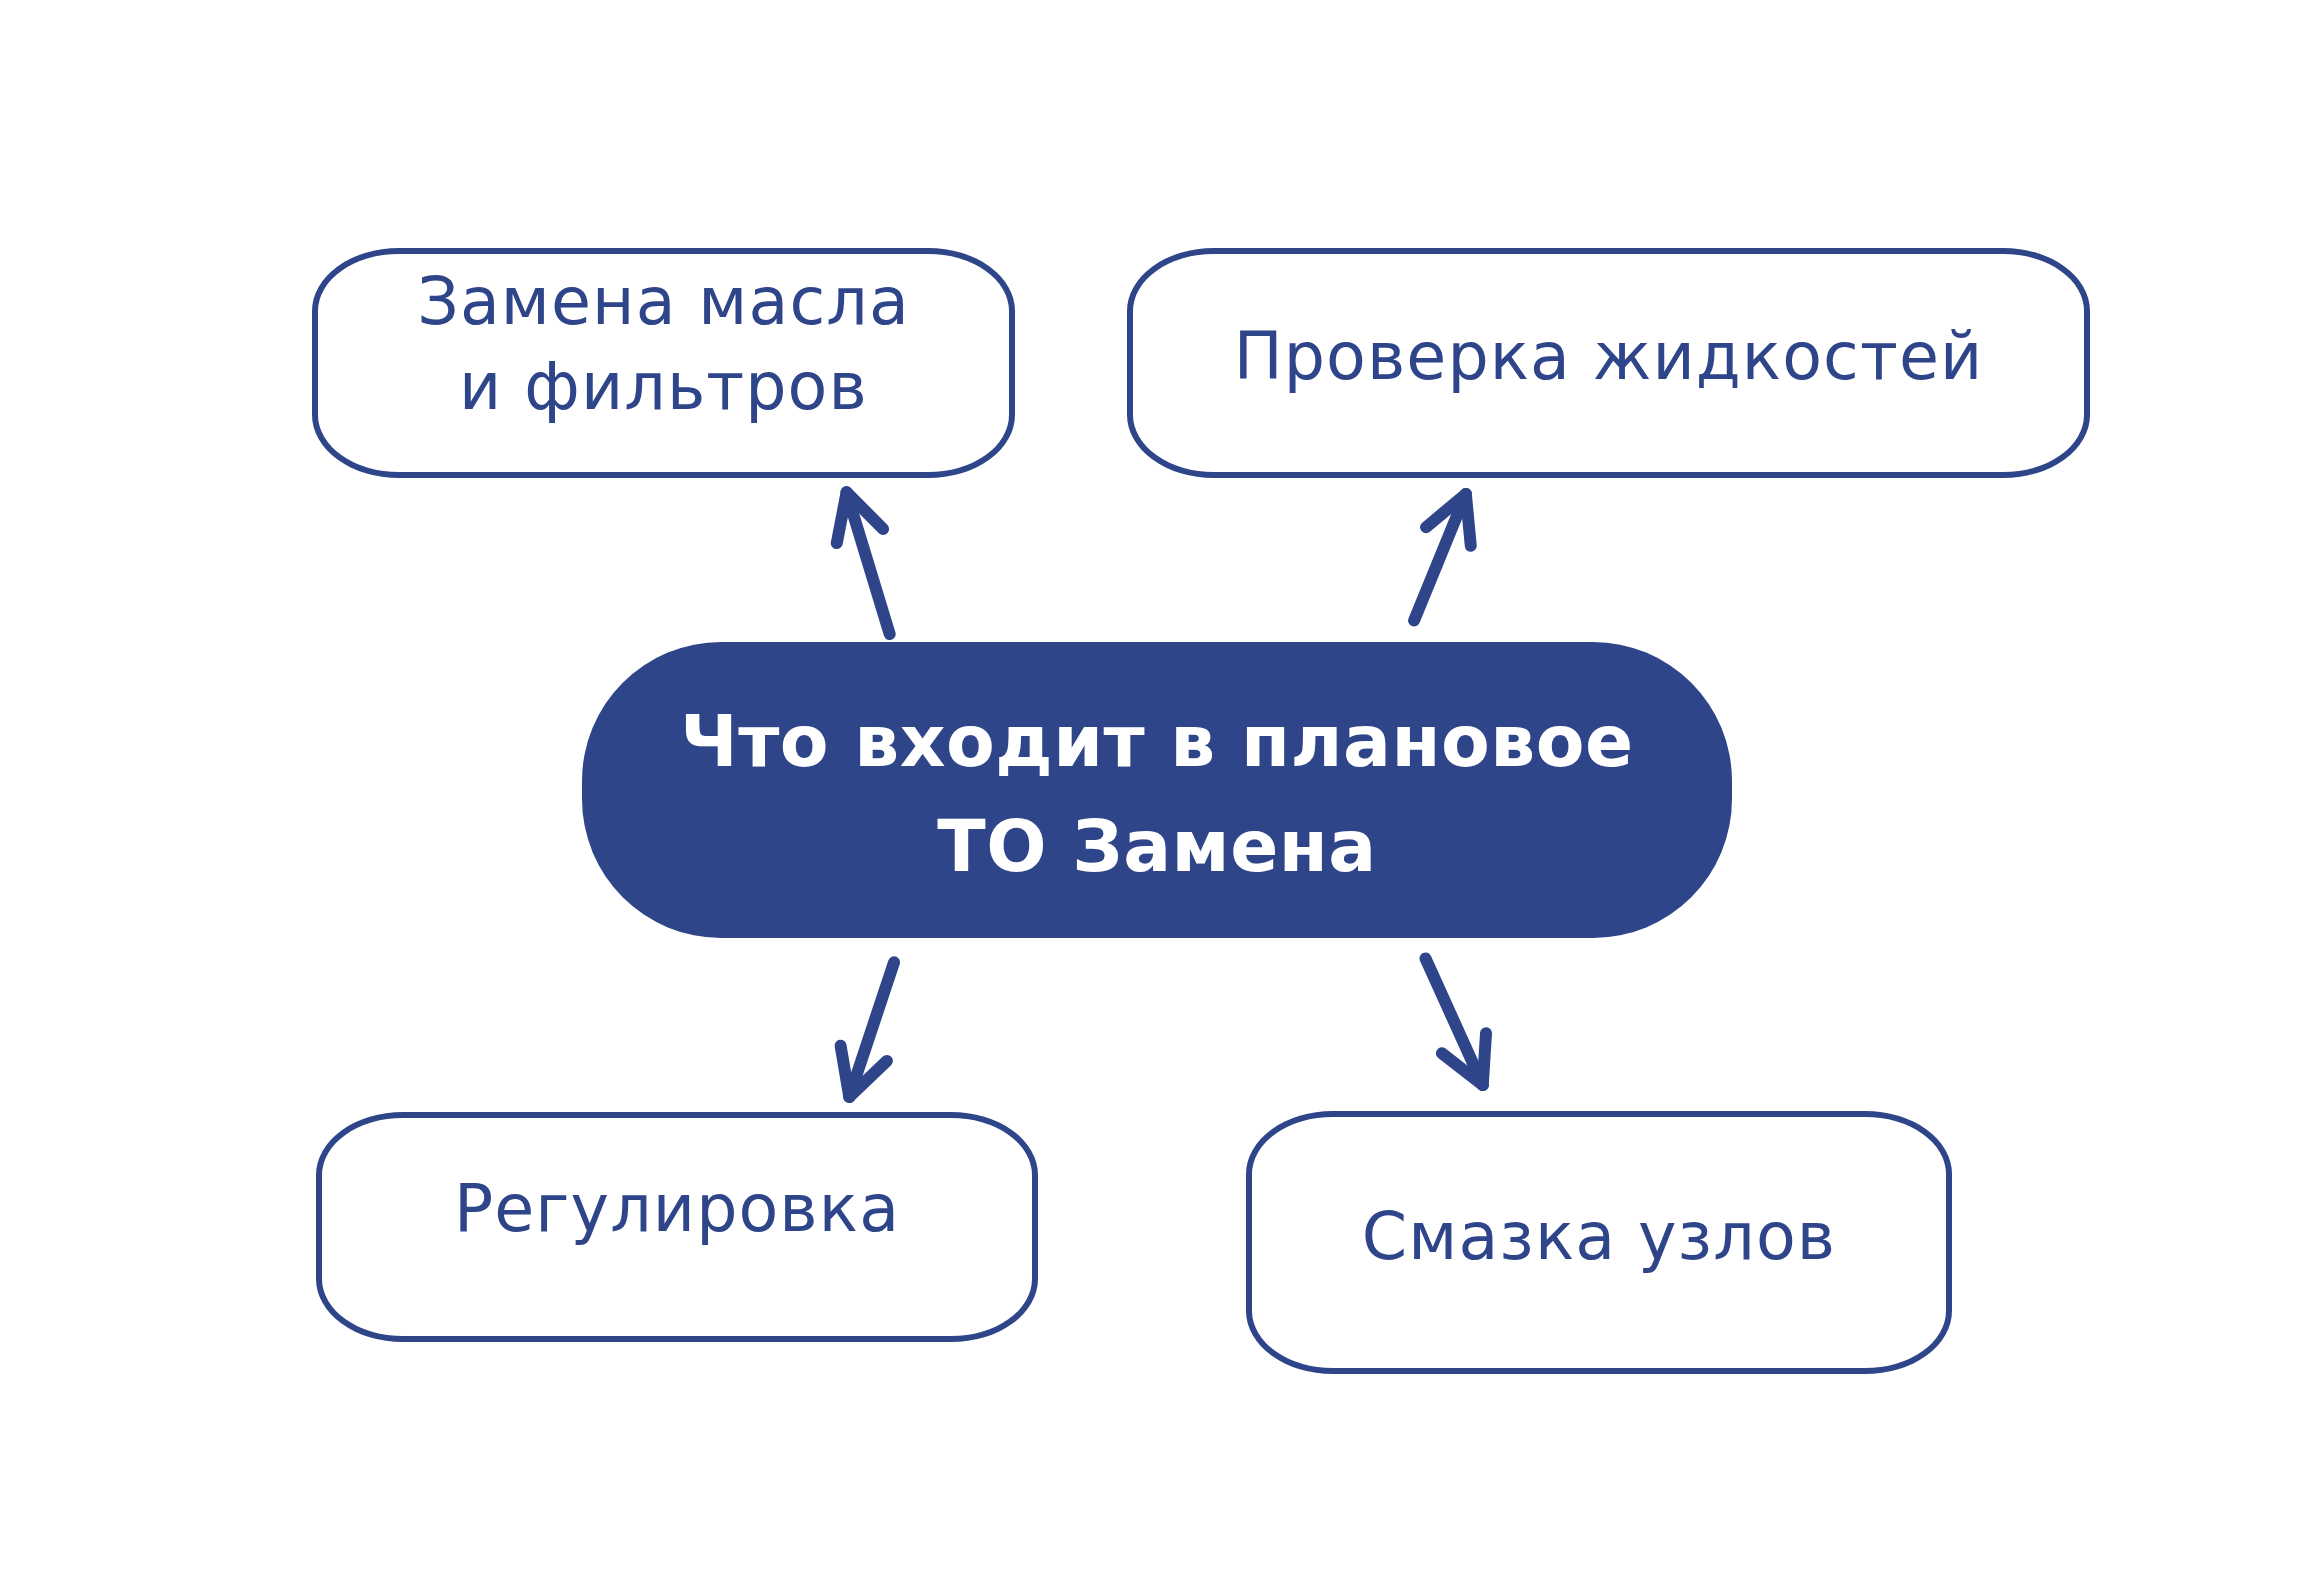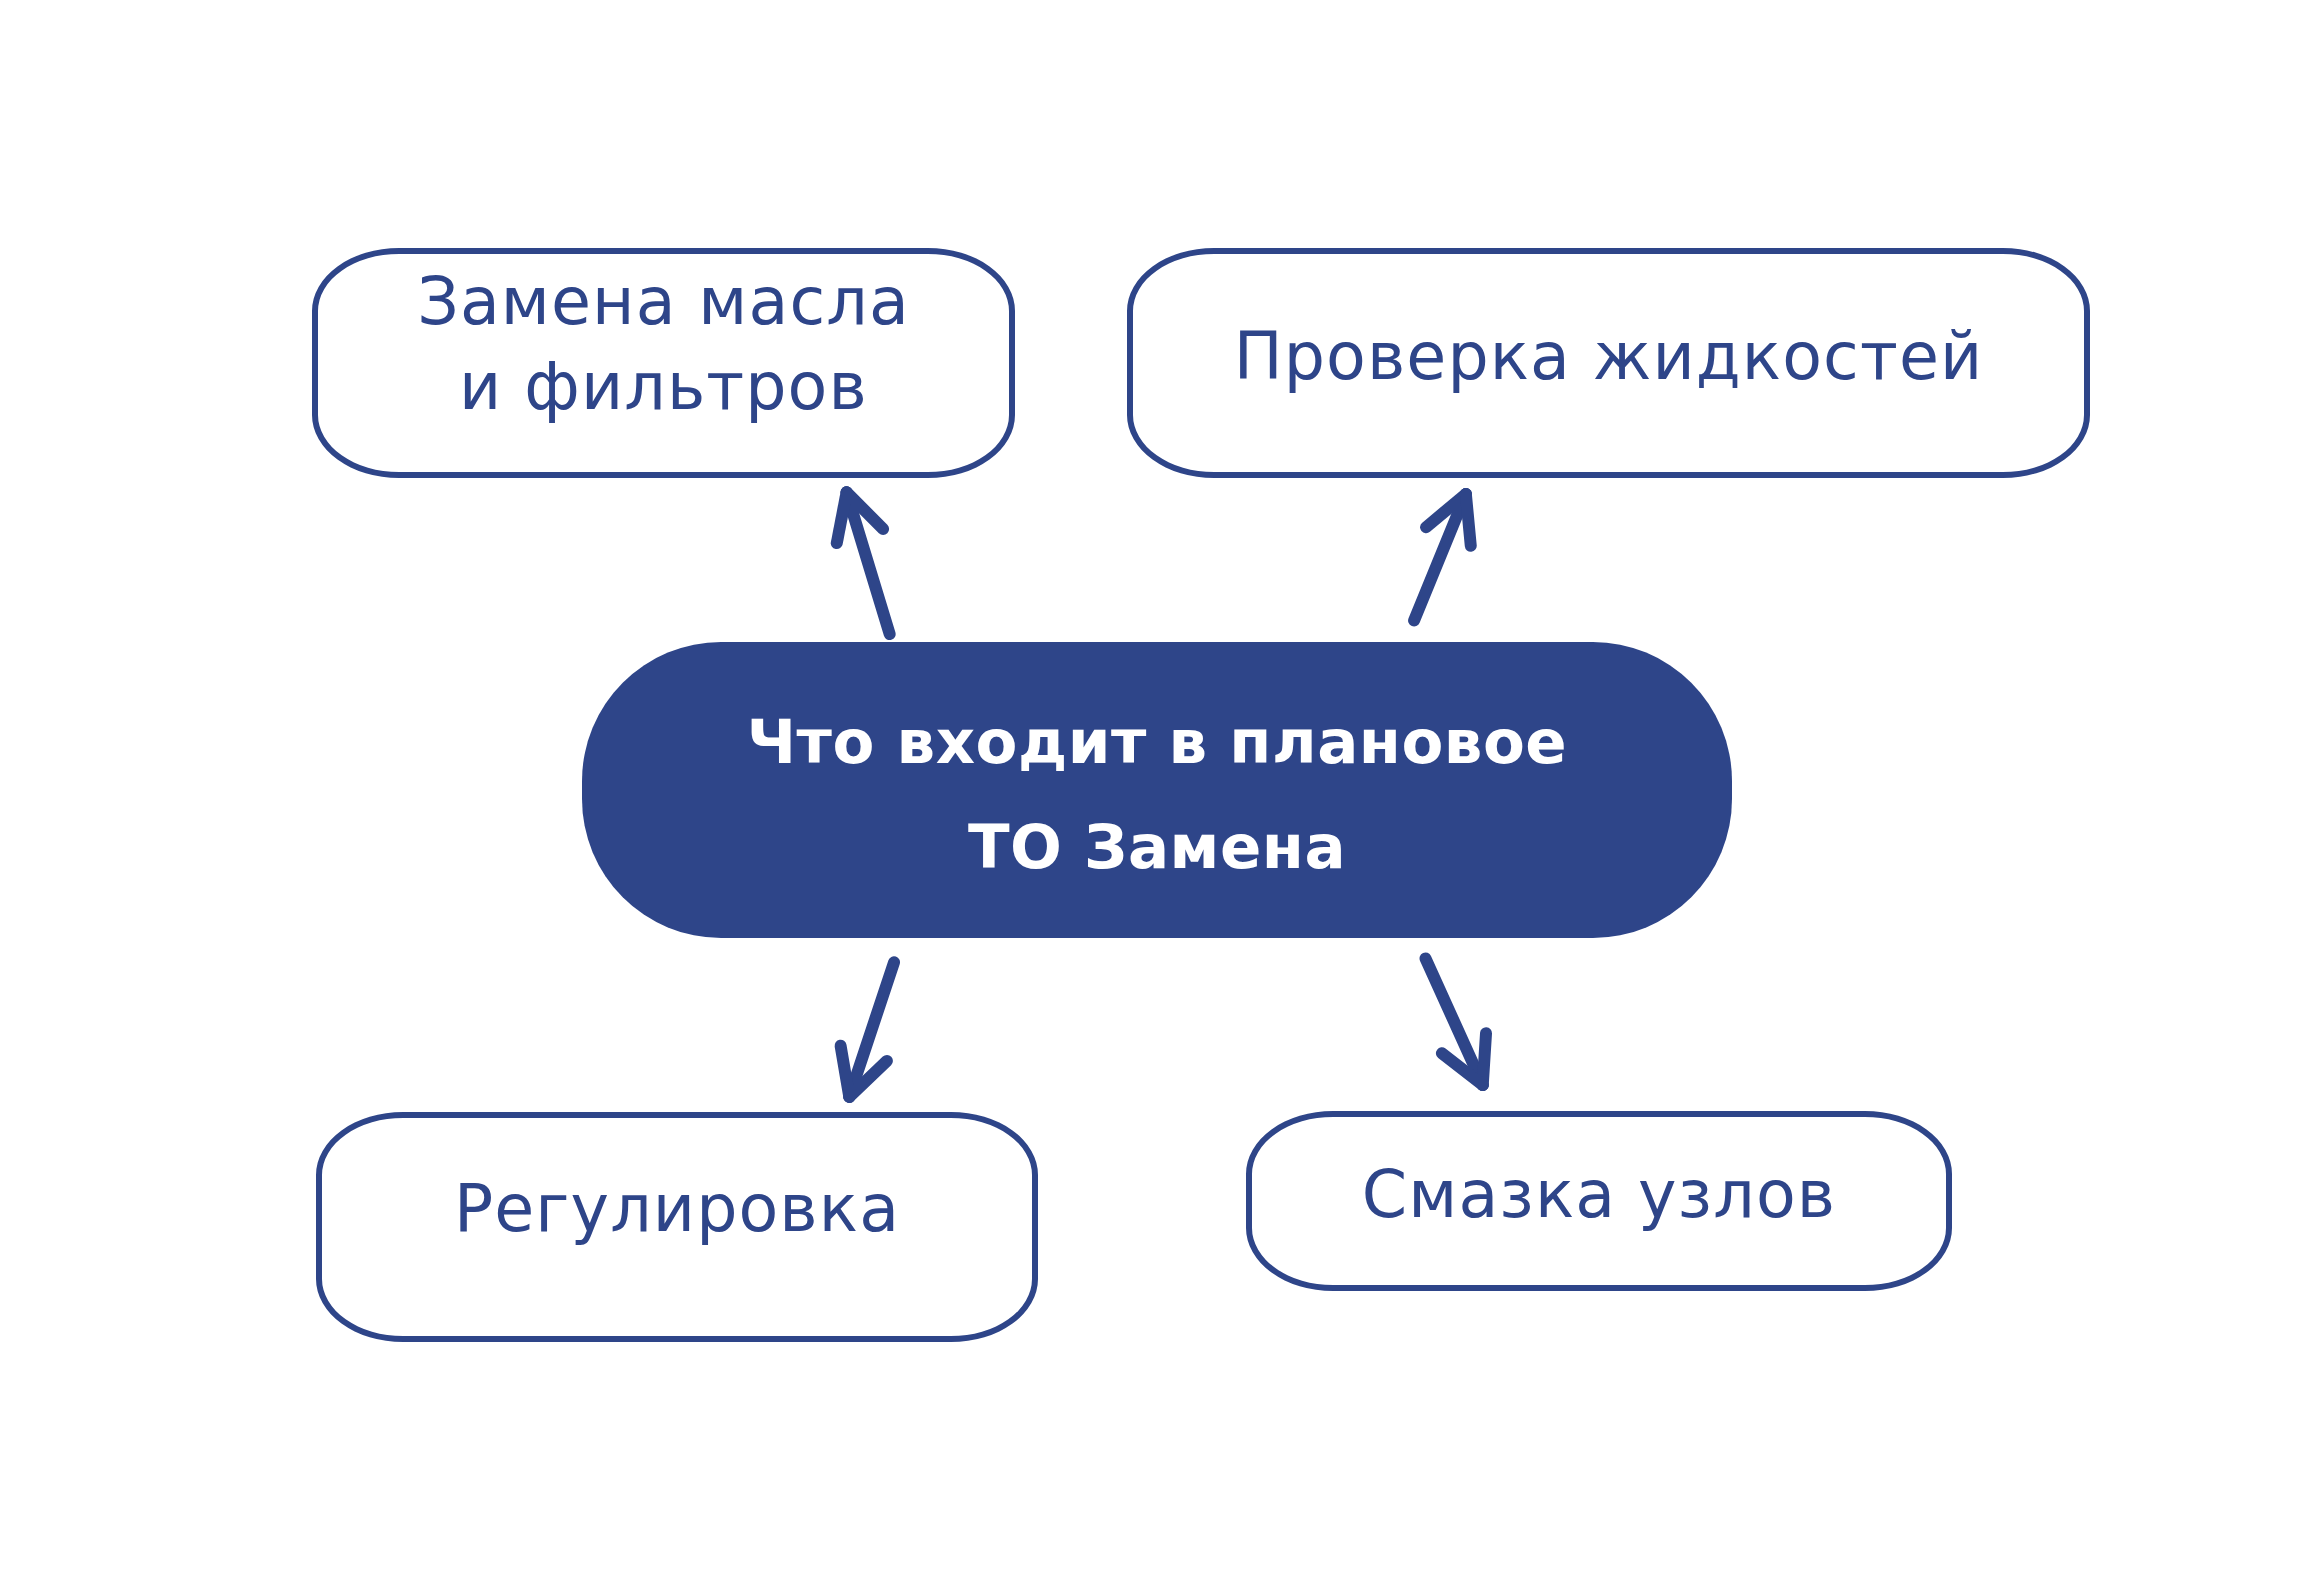--- a/index.html
+++ b/index.html
@@ -57,21 +57,21 @@
   .node--center {
     left: 582px;
     top: 642px;
     width: 1150px;
     height: 296px;
     background: var(--accent);
     border: none;
     border-radius: 139px;
     color: var(--center-text);
     font-weight: 700;
-    font-size: 61px;
+    font-size: 71px;
     line-height: 105px;
     letter-spacing: 0.5px;
     padding-bottom: 0;
     padding-top: 7.6px;
   }
   .node--top-left {
     left: 312px;
     top: 248px;
     width: 703px;
     height: 230px;
@@ -86,21 +86,21 @@
   .node--bottom-left {
     left: 316px;
     top: 1112px;
     width: 722px;
     height: 230px;
   }
   .node--bottom-right {
     left: 1246px;
     top: 1111px;
     width: 706px;
-    height: 180px;
+    height: 263px;
     padding-bottom: 13px;
     align-items: center;
   }
 </style>
 </head>
 <body>
 
 <div class="canvas">
 
   <svg class="arrows" viewBox="0 0 4232 2920" xmlns="http://www.w3.org/2000/svg" fill="none">

